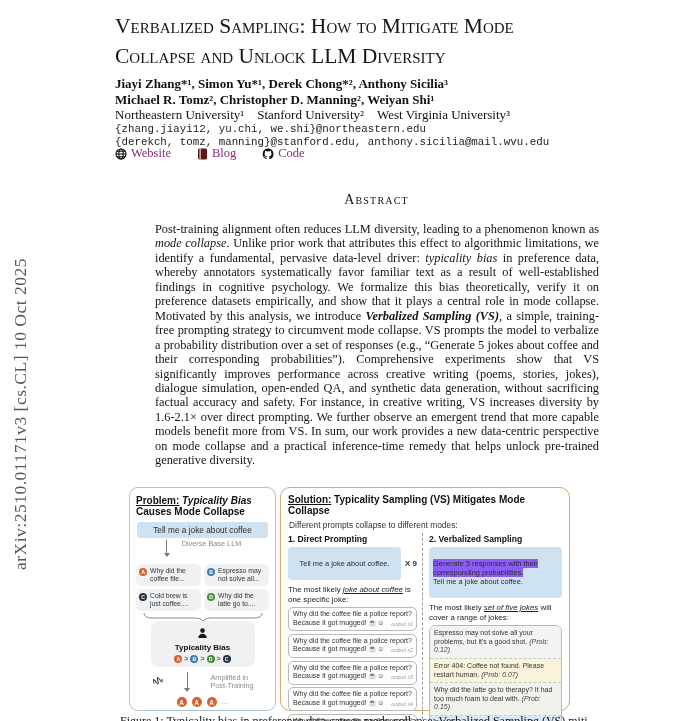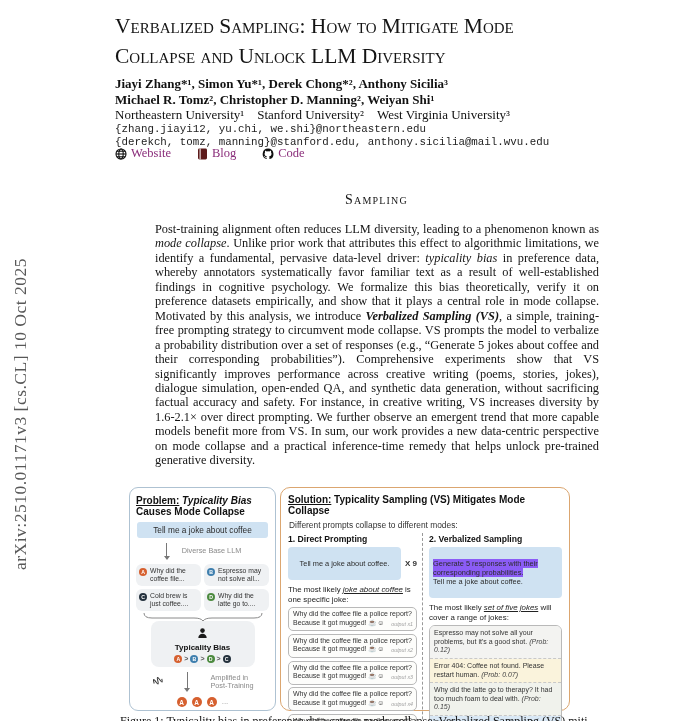--- a/index.html
+++ b/index.html
@@ -27,21 +27,21 @@
   
   .figure{position:absolute;left:129px;top:487px;width:441px;height:226px;
           font-family:"Liberation Sans",sans-serif;}
   .panel{position:absolute;background:#fff;box-sizing:border-box;}
   .panel-left{left:0;top:0;width:147px;height:224px;border:1.5px solid #aec2d2;border-radius:9px;padding:7px 6px 4px 6px;}
   .panel-right{left:151px;top:0;width:290px;height:224px;border:1.5px solid #dba670;border-radius:10px;padding:6px 7px 4px 7px;}
   .ph{font-size:10px;font-weight:bold;line-height:11px;color:#111;}
   .u{text-decoration:underline;}
   .prompt{background:#cfe2f2;border-radius:3px;text-align:center;font-size:8.3px;color:#2b2b2b;
           padding:3px 2px;margin:5px 1px 2px 1px;}
-  .arrow-wrap{display:flex;justify-content:center;align-items:center;gap:12px;height:22px;}
+  .arrow-wrap{display:flex;justify-content:center;align-items:flex-start;gap:12px;height:22px;}
   .arrow{display:flex;flex-direction:column;align-items:center;}
   .arrow .st{width:1px;height:13px;background:#777;}
   .arrow .hd{width:0;height:0;border-left:3px solid transparent;border-right:3px solid transparent;border-top:4px solid #777;}
   .gray{color:#8a8a8a;font-size:7.3px;line-height:8.5px;}
   .bubble-grid{display:grid;grid-template-columns:1fr 1fr;gap:3px;margin-top:2px;}
   .bubble{background:#eff1f3;border-radius:6px;padding:3px 3px 3px 3px;display:flex;gap:3px;align-items:flex-start;}
   .dot{width:8px;height:8px;border-radius:50%;color:#fff;font-size:5.2px;font-weight:bold;
        display:flex;align-items:center;justify-content:center;flex:0 0 auto;margin-top:1px;}
   .a{background:#d6602f;} .bdot{background:#3f7fae;} .c{background:#24313d;} .d{background:#4c8a3f;}
   .btxt{font-size:6.8px;line-height:8px;color:#333;}
@@ -122,21 +122,21 @@
   <span class="link">
     <span>
       <svg width="12" height="12" viewBox="0 0 12 12">
           <path fill="#111" d="M6 .6a5.4 5.4 0 0 0-1.7 10.5c.27.05.37-.12.37-.26v-1c-1.5.33-1.82-.64-1.82-.64-.25-.62-.6-.79-.6-.79-.5-.33.04-.32.04-.32.54.04.83.56.83.56.48.84 1.27.6 1.58.46.05-.35.19-.6.34-.73-1.2-.14-2.46-.6-2.46-2.67 0-.59.21-1.07.55-1.45-.05-.14-.24-.69.05-1.43 0 0 .46-.15 1.5.55a5.2 5.2 0 0 1 2.72 0c1.04-.7 1.5-.55 1.5-.55.3.74.11 1.29.05 1.43.34.38.55.86.55 1.45 0 2.08-1.27 2.53-2.47 2.66.2.17.37.5.37 1v1.48c0 .14.1.31.38.26A5.4 5.4 0 0 0 6 .6z"></path>
         </svg>
     </span>
     <span>Code</span>
   </span>
 </div>
 
-<div class="abs-head">Sampling</div>
+<div class="abs-head">Abstract</div>
 
 <div class="abs-body"><span>Post-training alignment often reduces LLM diversity, leading to a phenomenon known as </span><i>mode collapse</i><span>. Unlike prior work that attributes this effect to algorithmic limitations, we identify a fundamental, pervasive data-level driver: </span><i>typicality bias</i><span> in preference data, whereby annotators systematically favor familiar text as a result of well-established findings in cognitive psychology. We formalize this bias theoretically, verify it on preference datasets empirically, and show that it plays a central role in mode collapse. Motivated by this analysis, we introduce </span><b><i>Verbalized Sampling (VS)</i></b><span>, a simple, training-free prompting strategy to circumvent mode collapse. VS prompts the model to verbalize a probability distribution over a set of responses (e.g., “Generate 5 jokes about coffee and their corresponding probabilities”). Comprehensive experiments show that VS significantly improves performance across creative writing (poems, stories, jokes), dialogue simulation, open-ended QA, and synthetic data generation, without sacrificing factual accuracy and safety. For instance, in creative writing, VS increases diversity by 1.6-2.1× over direct prompting. We further observe an emergent trend that more capable models benefit more from VS. In sum, our work provides a new data-centric perspective on mode collapse and a practical inference-time remedy that helps unlock pre-trained generative diversity.</span></div>
 
 <div class="figure">
 
   <div class="panel panel-left">
     <div class="ph">
       <span class="u">Problem:</span><i> Typicality Bias</i>
       <div>Causes Mode Collapse</div>
     </div>

